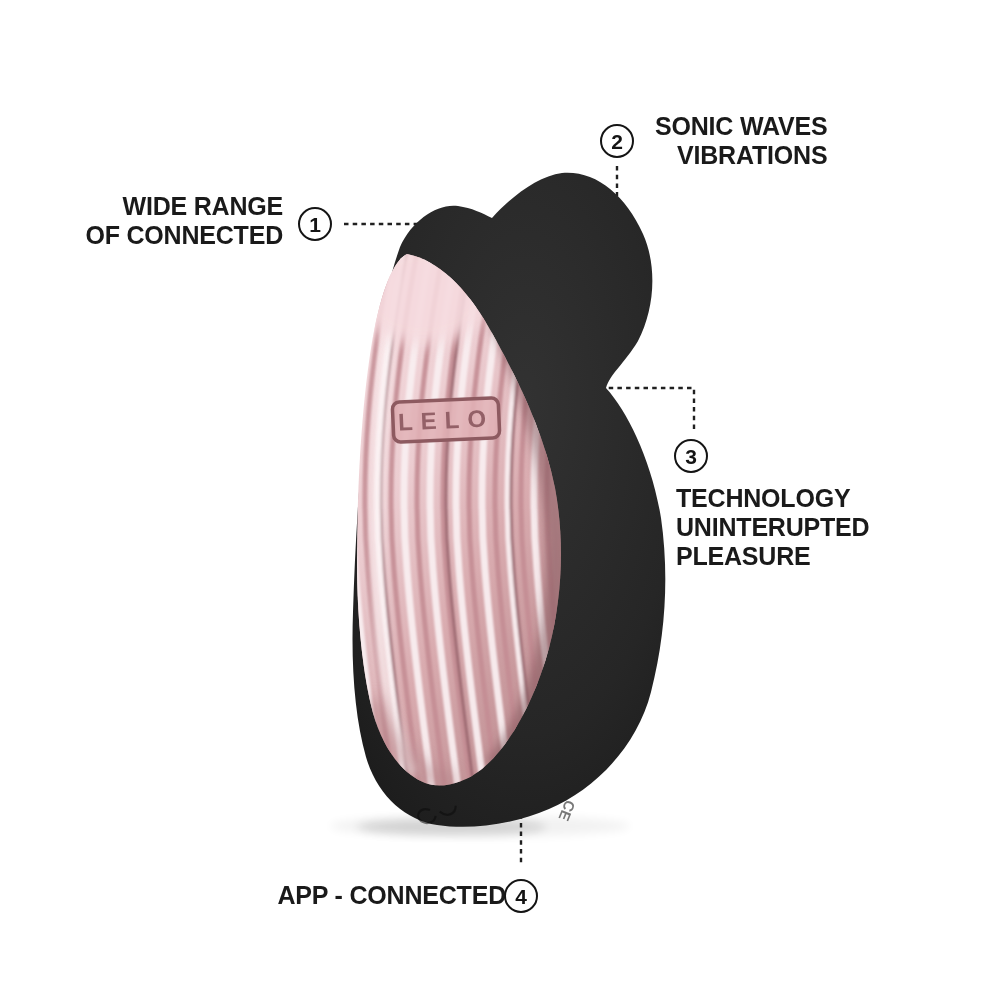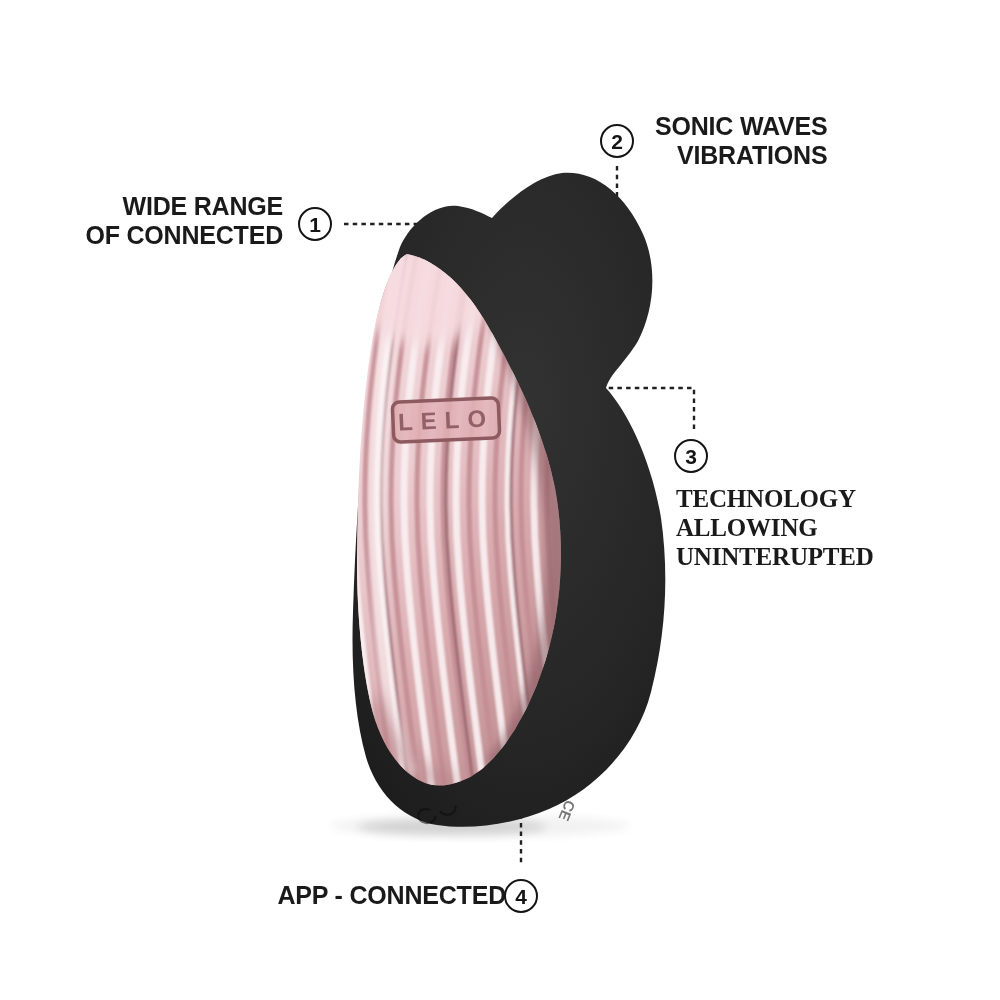--- a/index.html
+++ b/index.html
@@ -157,24 +157,24 @@
   </div>
 
   <div class="callout" style="left:655px; top:112px;text-align:right;">
     <div>SONIC WAVES</div>
     <div>VIBRATIONS</div>
   </div>
   <div class="badge" style="left:600px; top:124px;">
     <span>2</span>
   </div>
 
-  <div class="callout" style="left:676px; top:484px;font-family:Liberation Serif, serif;">
+  <div class="callout" style="left:676px; top:484px;">
     <div>TECHNOLOGY</div>
-    <div>ALLOWING</div>
     <div>UNINTERUPTED</div>
+    <div>PLEASURE</div>
   </div>
   <div class="badge" style="left:674px; top:439px;">
     <span>3</span>
   </div>
 
   <div class="callout align-right" style="right:494px; top:881px;">
     <div>APP - CONNECTED</div>
   </div>
   <div class="badge" style="left:504px; top:879px;">
     <span>4</span>

